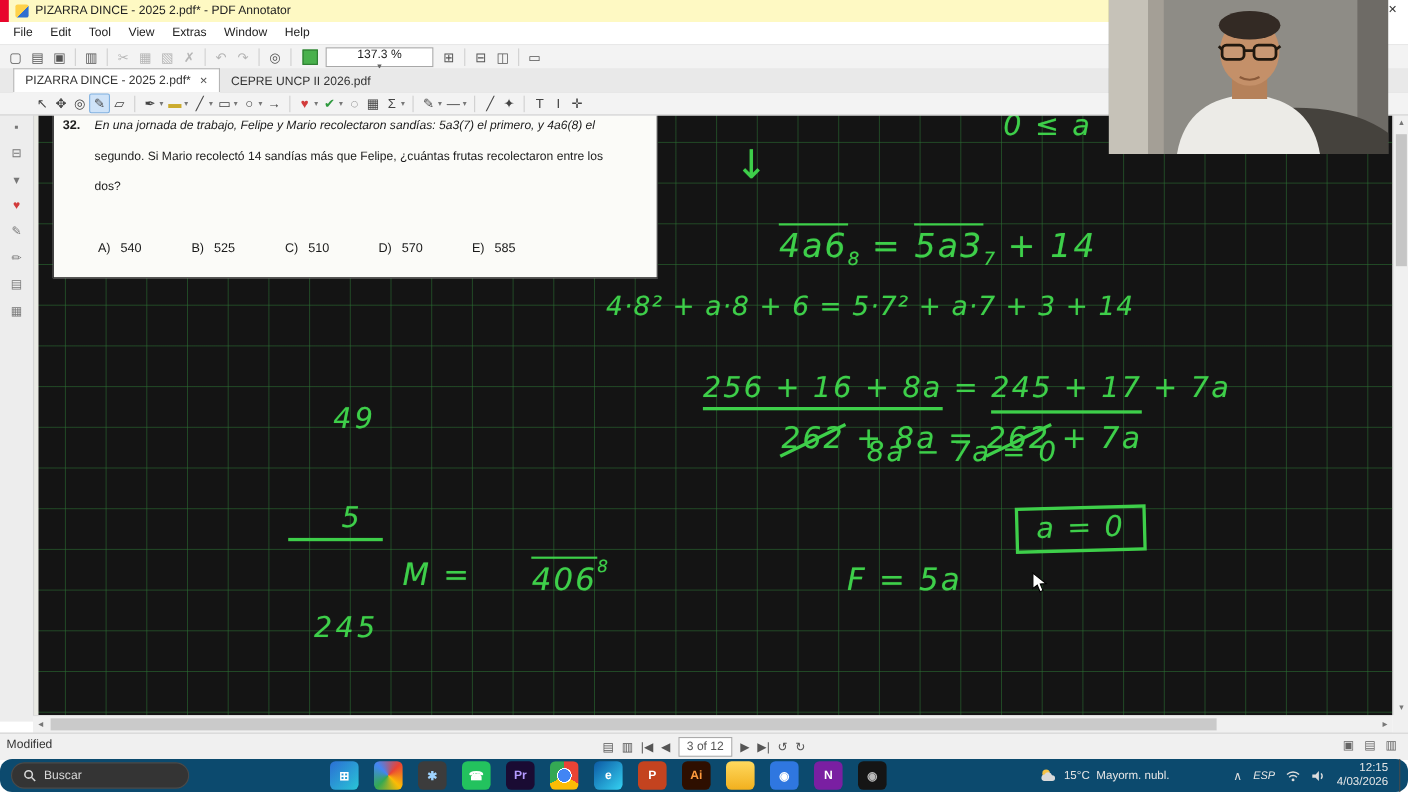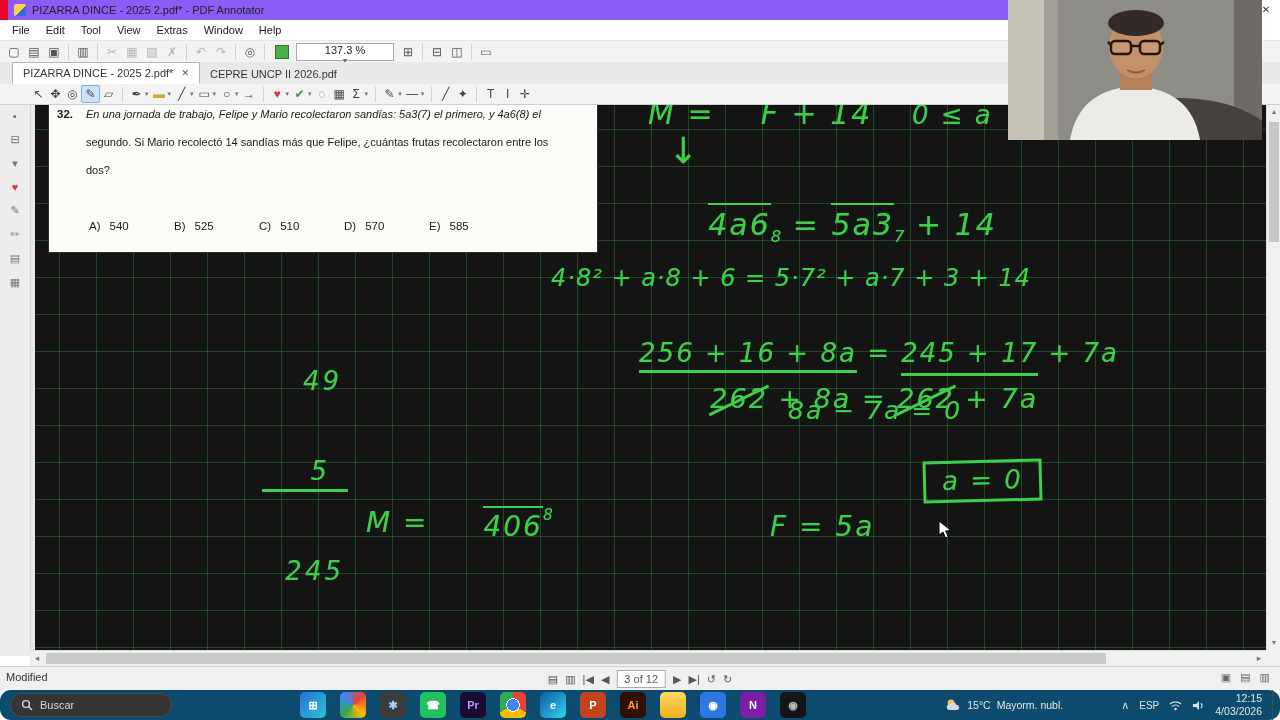--- a/index.html
+++ b/index.html
@@ -1,20 +1,20 @@
 <!DOCTYPE html>
 <html><head>
 <meta charset="utf-8">
 <style>
   html,body{margin:0;padding:0;}
   body{width:1280px;height:720px;position:relative;overflow:hidden;
        font-family:"Liberation Sans",sans-serif;background:#fff;color:#222;}
 
   
-  .titlebar{position:absolute;left:0;top:0;width:1188px;height:20px;background:#8b5cf6;
+  .titlebar{position:absolute;left:0;top:0;width:1188px;height:20px;background:#fef9c3;
             border-bottom:1px solid #e4e4e4;display:flex;align-items:center;font-size:11px;z-index:10;}
   .red-strip{position:absolute;left:0;top:0;width:8px;height:20px;background:#e8062c;}
   .app-ico{width:12px;height:12px;margin-left:14px;margin-right:6px;border-radius:2px;
            background:linear-gradient(135deg,#ffd24a 55%,#2f6fd0 55%);}
   .win-close{position:absolute;right:6px;top:2px;width:16px;height:16px;text-align:center;
              line-height:16px;color:#333;font-size:10px;cursor:default;z-index:80;}
 
   
   .menubar{position:absolute;left:0;top:20px;width:1280px;height:20px;background:#ffffff;
            display:flex;align-items:center;font-size:11px;padding-left:4px;z-index:10;}
@@ -117,21 +117,21 @@
            display:flex;align-items:center;z-index:20;color:#e6e6e6;border-radius:11px;}
   .search-pill{display:flex;align-items:center;gap:7px;margin-left:10px;width:140px;height:22px;
                background:#343434;border:1px solid #4a4a4a;border-radius:12px;padding:0 10px;
                font-size:11px;color:#d8d8d8;}
   .apps{display:flex;gap:14px;margin-left:128px;align-items:center;}
   .app{width:26px;height:26px;border-radius:5px;display:flex;align-items:center;justify-content:center;
        font-size:11px;font-weight:bold;}
   .tb-right{position:absolute;right:4px;top:0;height:30px;display:flex;align-items:center;gap:10px;}
   .weather{display:flex;align-items:center;gap:6px;font-size:10.5px;margin-right:48px;}
   .tray-ico{font-size:11px;color:#dcdcdc;}
-  .lang{font-size:10px;}
+  .lang{font-size:10px;font-style:italic;}
   .clock{text-align:right;font-size:10.5px;line-height:1.2;}
   .sliver{width:3px;height:30px;border-left:1px solid #4a4a4a;}
 
   
   .cursor{position:absolute;left:938px;top:520px;z-index:70;}
 </style>
 </head>
 <body>
 
 <div class="titlebar">
@@ -268,21 +268,20 @@
         <span>D)</span>
         <span>570</span>
       </div>
       <div class="p-opt">
         <span>E)</span>
         <span>585</span>
       </div>
     </div>
   </div>
 
-  <div class="hw" style="left:618px;top:-8px;font-size:30px;">M =    F + 14</div>
   <div class="hw" style="left:882px;top:-4px;font-size:26px;">0 ≤ a</div>
   <div class="hw" style="left:638px;top:26px;font-size:36px;">↓</div>
 
   <div class="hw" style="left:632px;top:68px;font-size:30px;">
     <span class="ol">4a6</span><span class="sb">8</span><span> = </span><span class="ol">5a3</span><span class="sb">7</span><span> + 14</span>
   </div>
 
   <div class="hw" style="left:521px;top:160px;font-size:24px;letter-spacing:1px;text-align:center;">4·8² + a·8 + 6 = 5·7² + a·7 + 3 + 14</div>
 
   <div class="hw" style="left:568px;top:204px;font-size:26px;">

